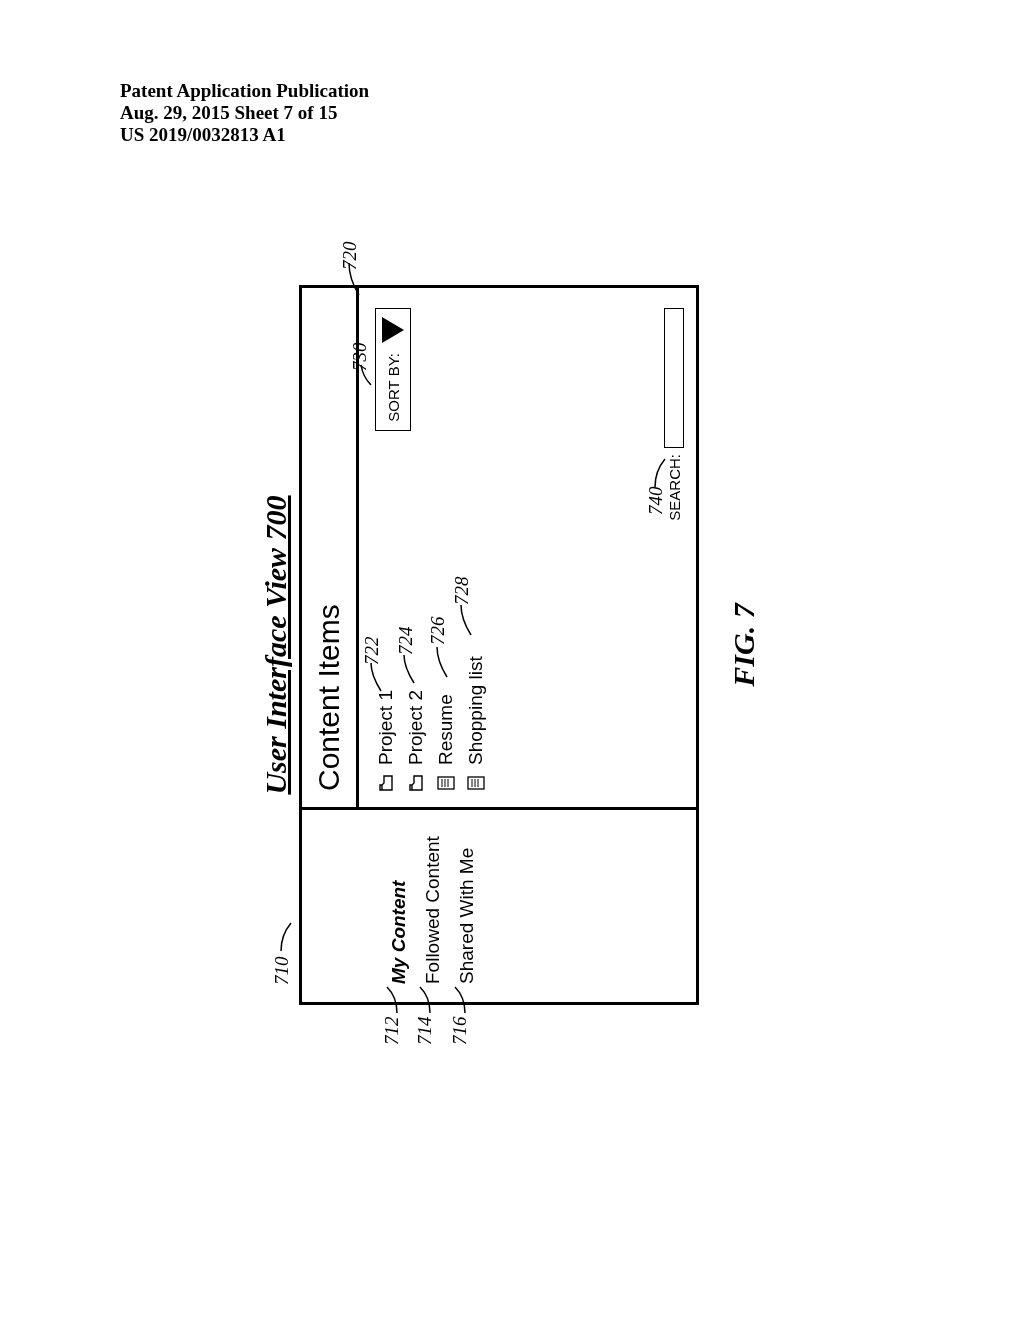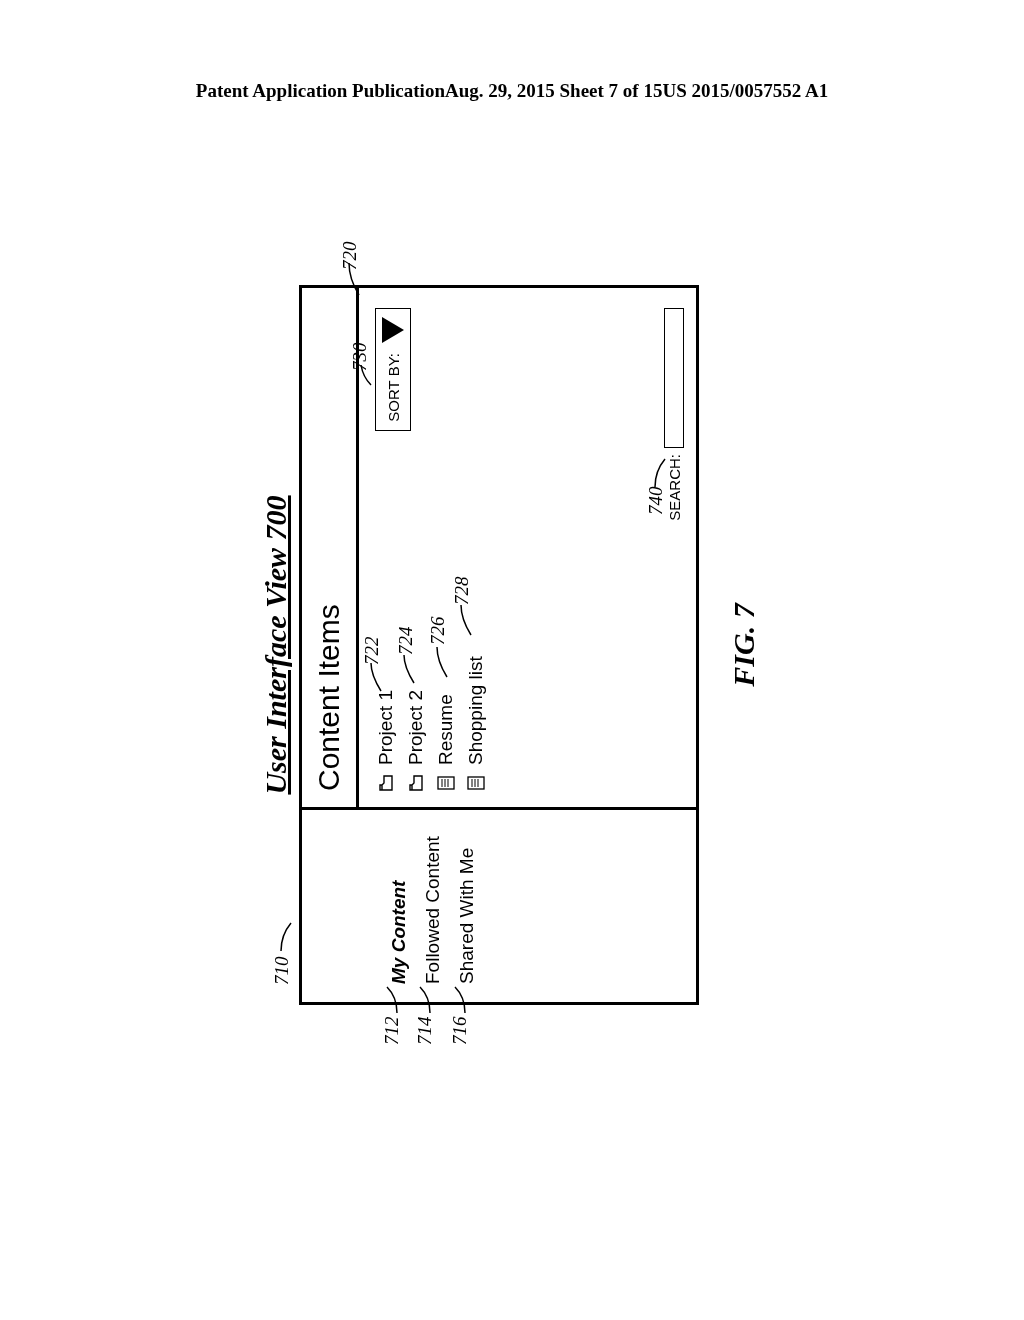--- a/index.html
+++ b/index.html
@@ -1,18 +1,18 @@
 <!DOCTYPE html>
 <html><head>
 <meta charset="utf-8">
 <style>
   * { box-sizing: border-box; margin: 0; padding: 0; }
   html, body { width: 1024px; height: 1320px; background: #fff; font-family: "Times New Roman", serif; }
   .page { position: relative; width: 1024px; height: 1320px; }
-  .header { position: absolute; top: 80px; left: 0; right: 0; display: flex; justify-content: center; padding: 0 120px; font-size: 19px; font-weight: bold; font-family: "Times New Roman", serif; }
+  .header { position: absolute; top: 80px; left: 0; right: 0; display: flex; justify-content: center; padding: 0 120px; font-size: 19px; font-weight: bold; font-family: "Times New Roman", serif; flex-direction: column; }
   .figure-area { position: absolute; top: 170px; left: 120px; width: 780px; height: 950px; }
   .rotated-wrap { position: absolute; left: 50%; top: 50%; transform: translate(-50%, -50%) rotate(-90deg); transform-origin: center center; }
   .fig-stack { display: flex; flex-direction: column; align-items: center; }
   .ui-title { font-family: "Times New Roman", serif; font-weight: bold; font-style: italic; text-decoration: underline; font-size: 30px; margin-bottom: 6px; }
   .ui-outer { position: relative; }
   .ui-box { width: 720px; height: 400px; border: 3px solid #000; display: flex; background: #fff; }
   .nav-pane { width: 195px; border-right: 3px solid #000; display: flex; flex-direction: column; padding-top: 80px; font-family: Arial, Helvetica, sans-serif; }
   .nav-item { padding: 6px 10px 6px 18px; font-size: 19px; }
   .nav-active { font-weight: bold; font-style: italic; }
   .content-pane { flex: 1; display: flex; flex-direction: column; position: relative; }
@@ -30,21 +30,21 @@
   .lead { position: absolute; width: 38px; height: 14px; }
 </style>
 </head>
 <body>
 
 <div class="page">
 
   <div class="header">
     <span>Patent Application Publication</span>
     <span>Aug. 29, 2015  Sheet 7 of 15</span>
-    <span>US 2015/0057552 A1</span>
+    <span>US 2019/0032813 A1</span>
   </div>
 
   <div class="figure-area">
     <div class="rotated-wrap">
       <div class="fig-stack">
         <div class="ui-title">User Interface View 700</div>
 
         <div class="ui-outer">
           <div class="ui-box">
 

